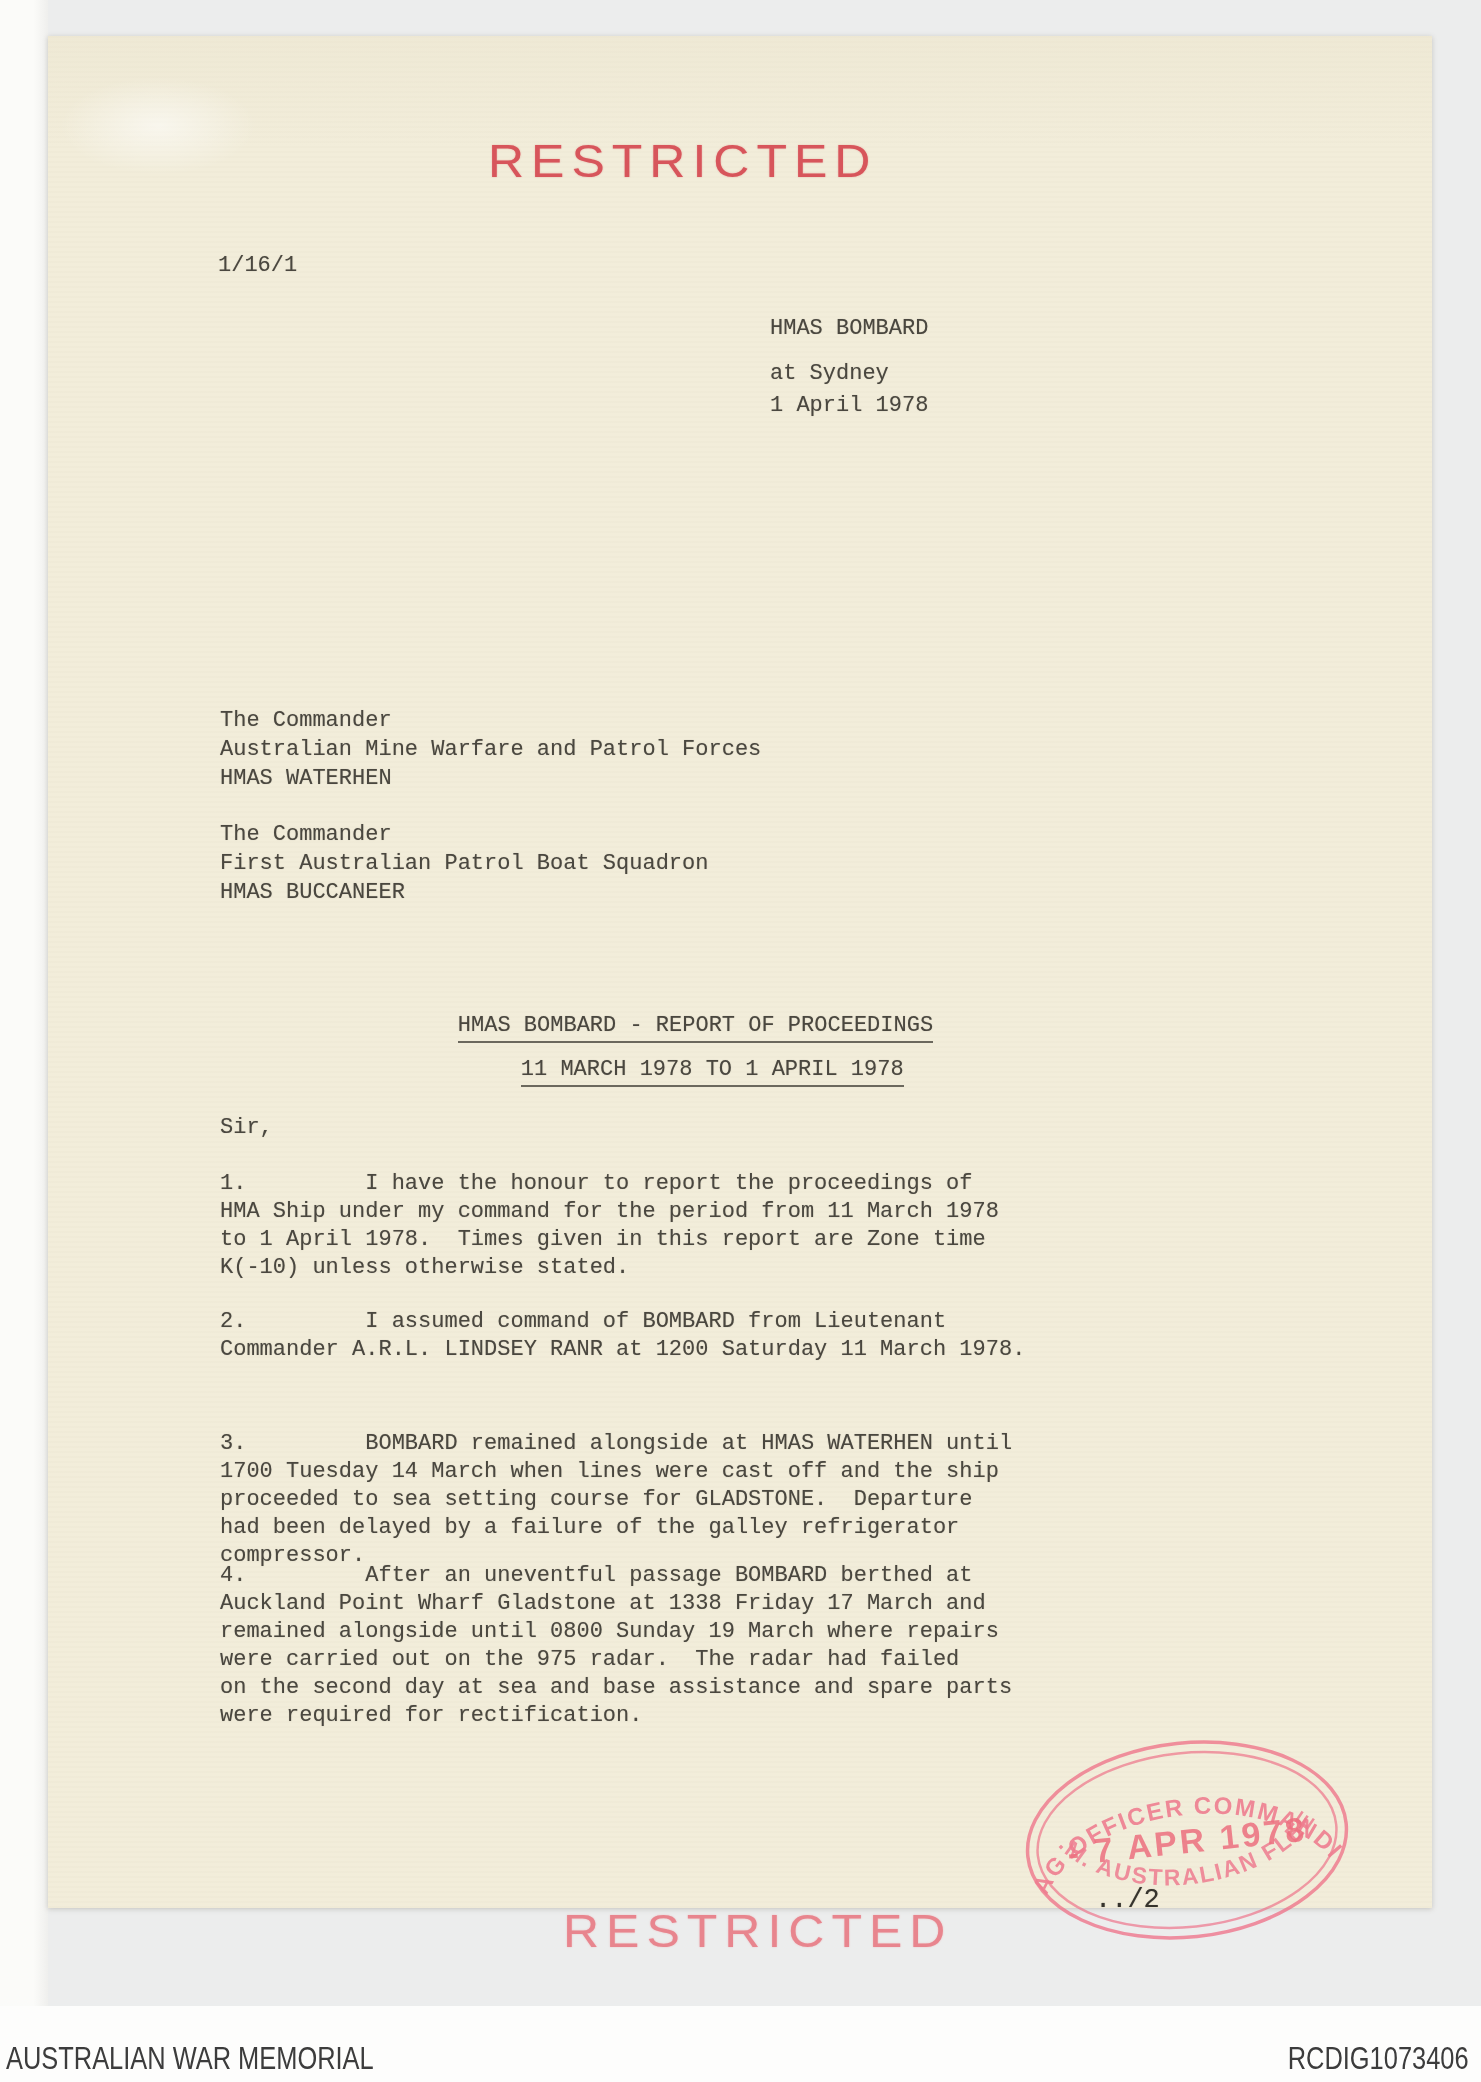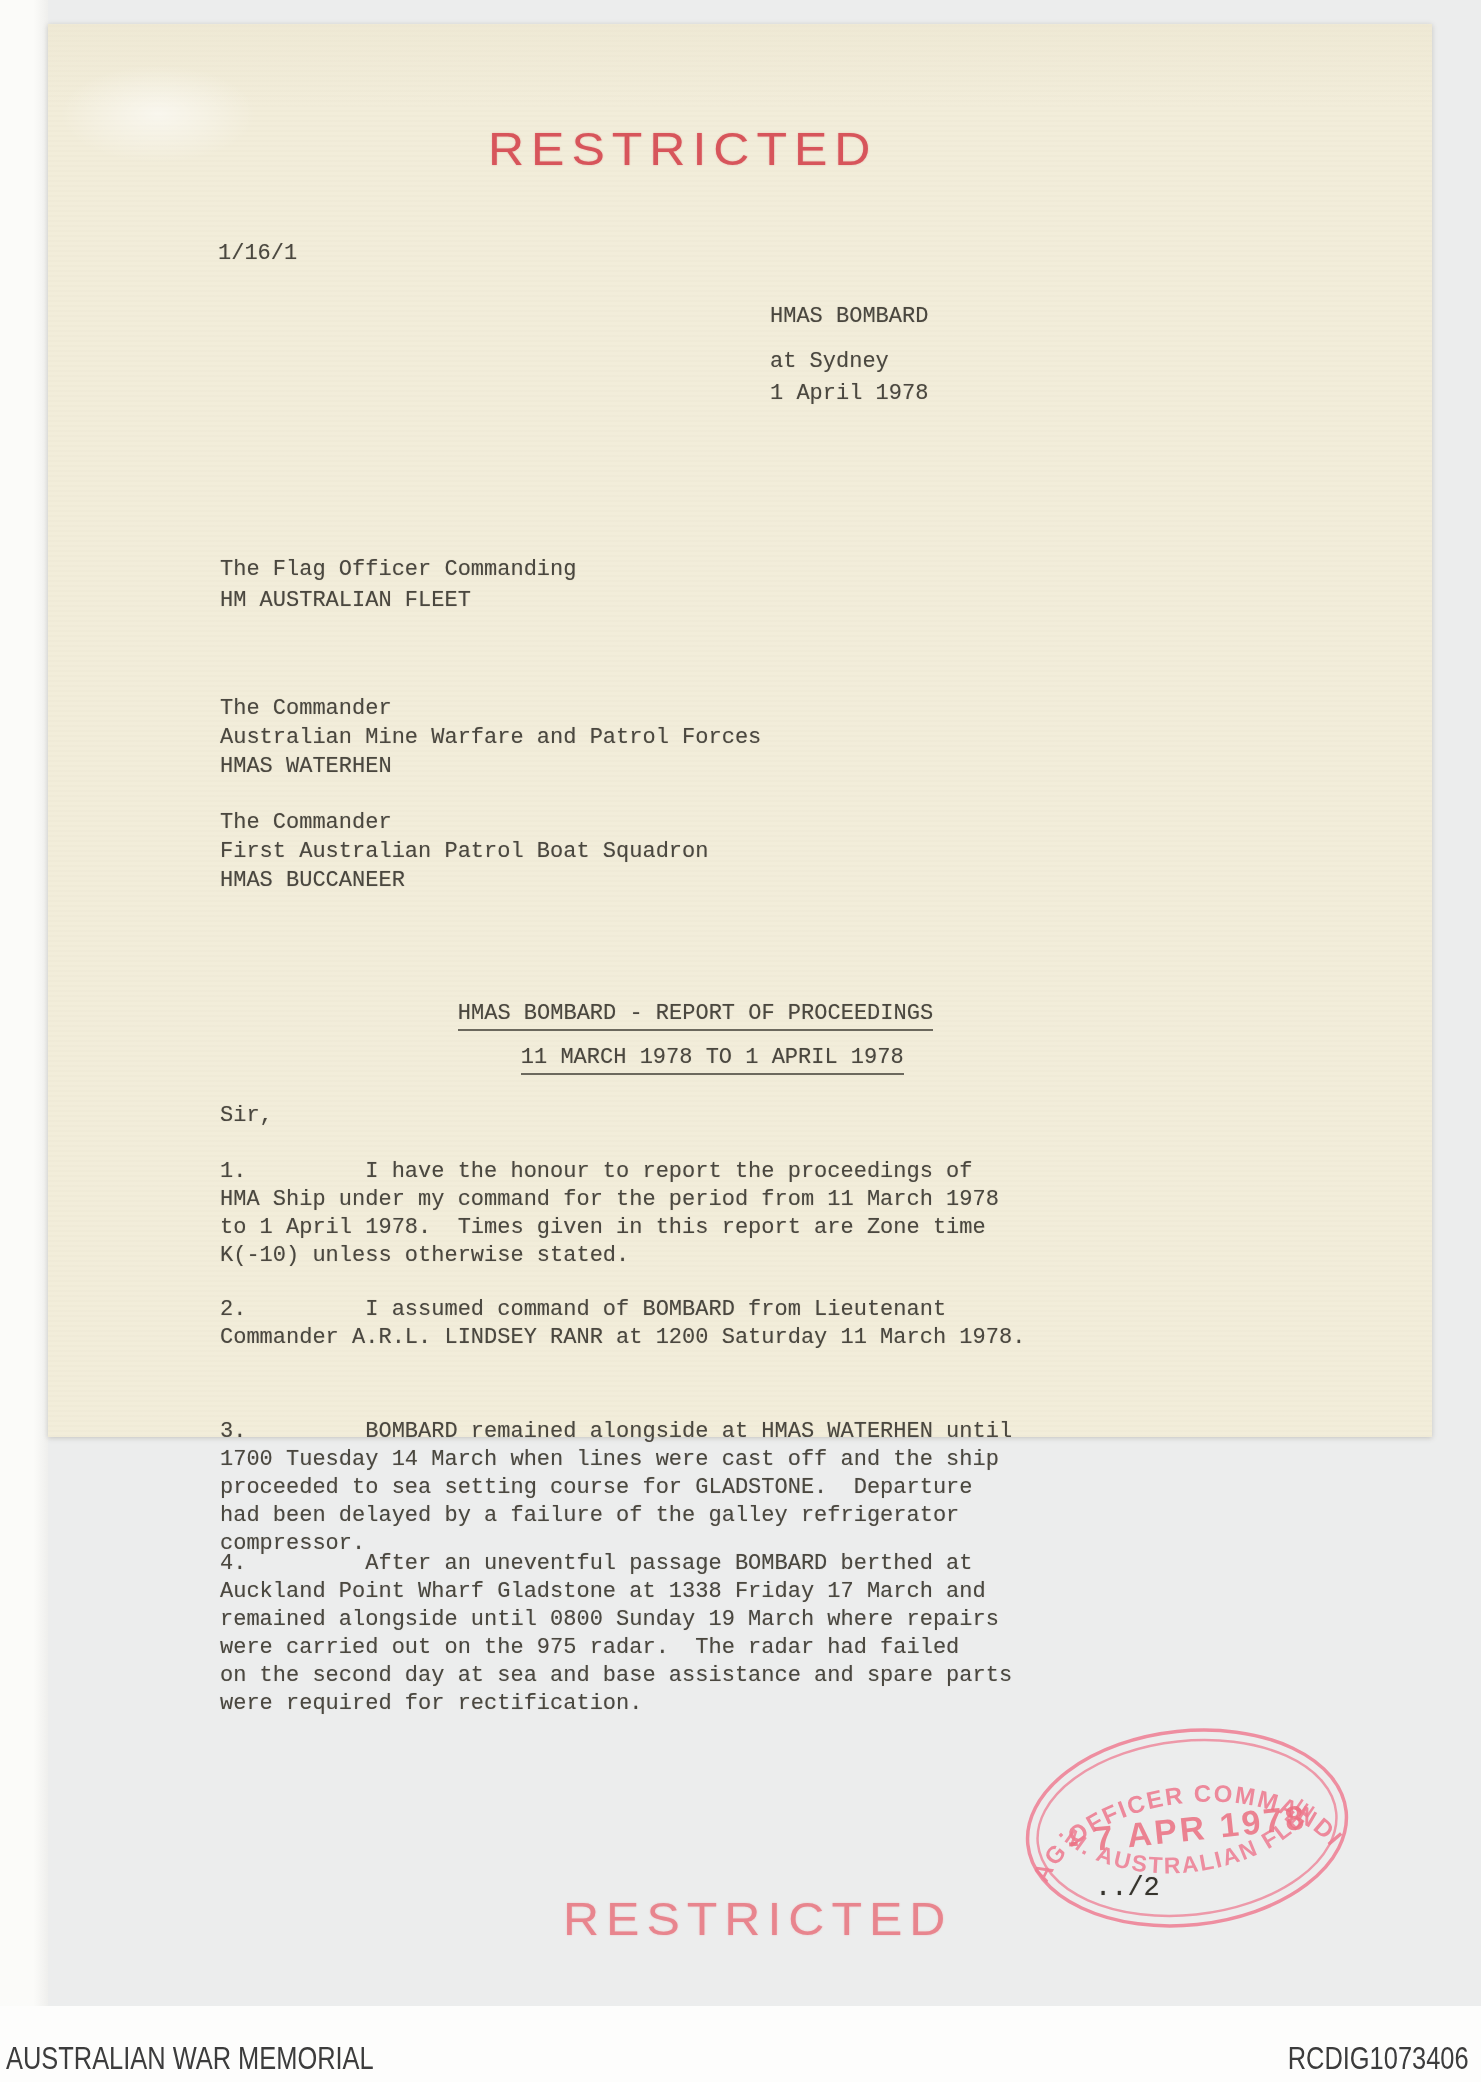--- a/index.html
+++ b/index.html
@@ -12,21 +12,21 @@
   }
   .bg-left{
     position:absolute;left:0;top:0;width:48px;height:2010px;
     background:linear-gradient(90deg,#fbfbf9 70%,#efefed 100%);
   }
   .bg-bottom{
     position:absolute;left:0;top:2006px;width:1481px;height:76px;
     background:#fdfdfc;
   }
   .paper{
-    position:absolute;left:48px;top:24px;width:1384px;height:1413px;
+    position:absolute;left:48px;top:36px;width:1384px;height:1872px;
     background-color:#f2edda;
     background-image:
       radial-gradient(ellipse 140px 70px at 110px 90px, rgba(255,255,255,.55), rgba(255,255,255,0) 70%),
       linear-gradient(180deg, rgba(233,226,204,.35) 0%, rgba(255,255,255,0) 6%),
       repeating-linear-gradient(0deg, rgba(120,110,80,.02) 0 2px, rgba(255,255,255,0) 2px 5px);
     box-shadow:0 1px 5px rgba(80,75,60,.25);
   }
   .type{
     position:absolute;
     font-family:"Liberation Mono","DejaVu Sans Mono",monospace;
@@ -85,22 +85,20 @@
 
   <div class="restricted" style="left:440px;top:96px;">RESTRICTED</div>
 
   <div class="type" style="left:170px;top:216px;">1/16/1</div>
 
   <div class="type lh34" style="left:722px;top:270px;">HMAS BOMBARD
 at Sydney</div>
 
   <div class="type" style="left:722px;top:356px;">1 April 1978</div>
 
-  <div class="type lh31" style="left:172px;top:530px;">The Flag Officer Commanding
-HM AUSTRALIAN FLEET</div>
 
 
   <div class="type lh29" style="left:172px;top:670px;">The Commander
 Australian Mine Warfare and Patrol Forces
 HMAS WATERHEN</div>
 
   <div class="type lh29" style="left:172px;top:784px;">The Commander
 First Australian Patrol Boat Squadron
 HMAS BUCCANEER</div>
 

